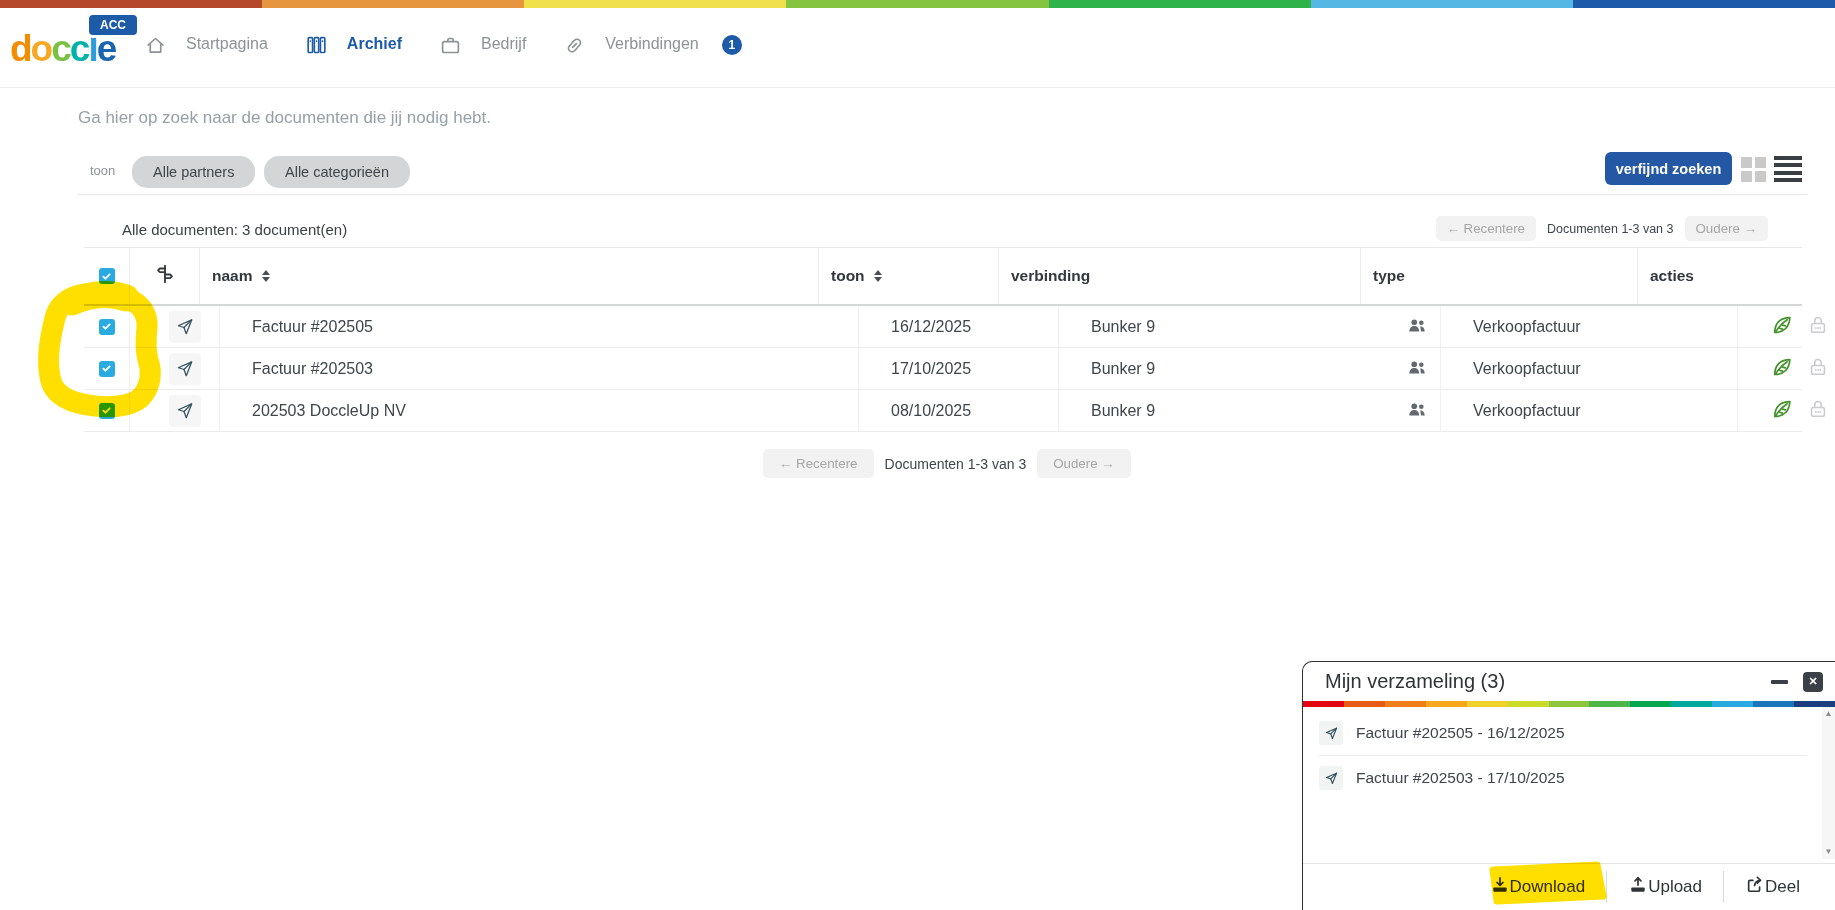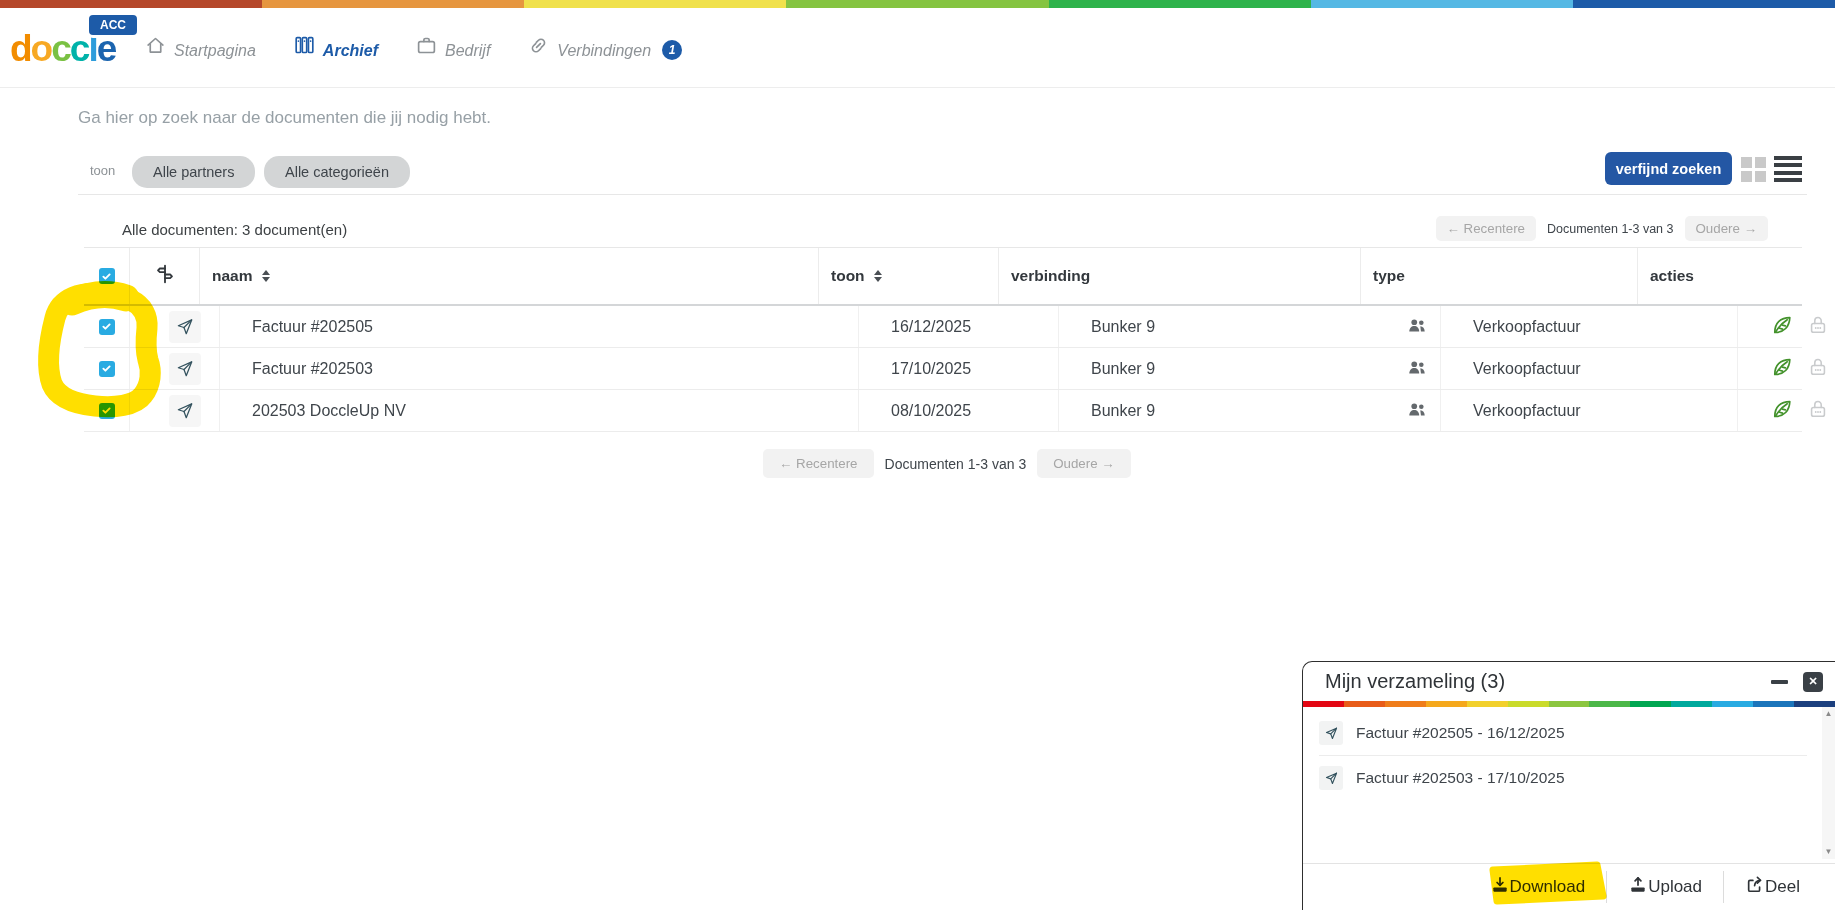--- a/index.html
+++ b/index.html
@@ -7,21 +7,21 @@
   .page{position:relative;width:1835px;height:910px;overflow:hidden;background:#fff;color:#3f454b;}
 
   
   .top-stripe{position:absolute;top:0;left:0;width:100%;height:8px;}
 
   
   .app-header{position:absolute;top:8px;left:0;width:100%;height:79px;background:#fff;border-bottom:1px solid #ededed;}
   .logo{position:absolute;left:10px;top:22px;font-size:37px;font-weight:800;letter-spacing:-2px;line-height:1;}
   .acc-badge{position:absolute;left:86px;top:4px;background:#1d5ba8;color:#fff;font-size:12px;font-weight:700;padding:3px 11px;border-radius:7px;border:3px solid #fff;z-index:2;}
   .nav{position:absolute;left:145px;top:0;height:79px;display:flex;align-items:center;gap:38px;}
-  .nav-item{display:flex;align-items:flex-end;gap:8px;font-size:16px;color:#8d9296;font-weight:500;cursor:pointer;font-style:italic;}
+  .nav-item{display:flex;align-items:flex-start;gap:20px;font-size:16px;color:#8d9296;font-weight:500;cursor:pointer;}
   .nav-item.active{color:#1d5ba8;font-weight:700;}
   .nav-badge{width:20px;height:20px;border-radius:50%;background:#1d5ba8;color:#fff;font-size:12px;font-weight:700;display:grid;place-items:center;margin-left:3px;}
 
   
   .search-hint{position:absolute;left:78px;top:108px;font-size:17px;color:#97a0a6;}
   .toon-label{position:absolute;left:90px;top:163px;font-size:13px;color:#8d9296;}
   .chip{position:absolute;top:156px;height:28px;padding:16px 21px;border-radius:15px;background:#d3d5d6;color:#3f454b;font-size:14.5px;font-weight:500;display:inline-flex;align-items:center;border:none;cursor:pointer;}
   .chip-partners{left:132px;}
   .chip-categories{left:264px;}
   .refine-btn{position:absolute;left:1605px;top:152px;width:127px;height:33px;border:none;border-radius:6px;background:#2457a4;color:#fff;font-weight:700;font-size:14.5px;cursor:pointer;font-family:"Liberation Sans",sans-serif;}

